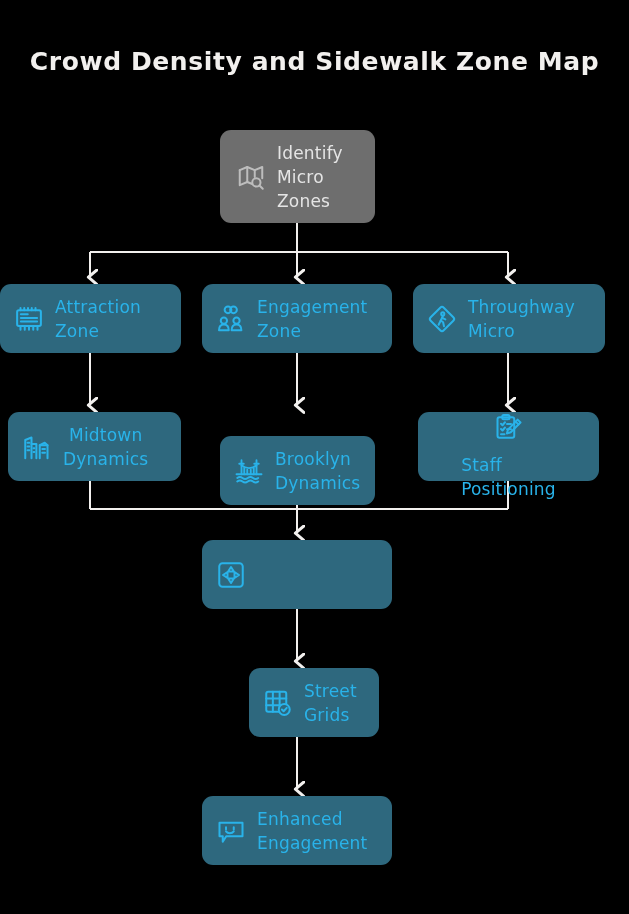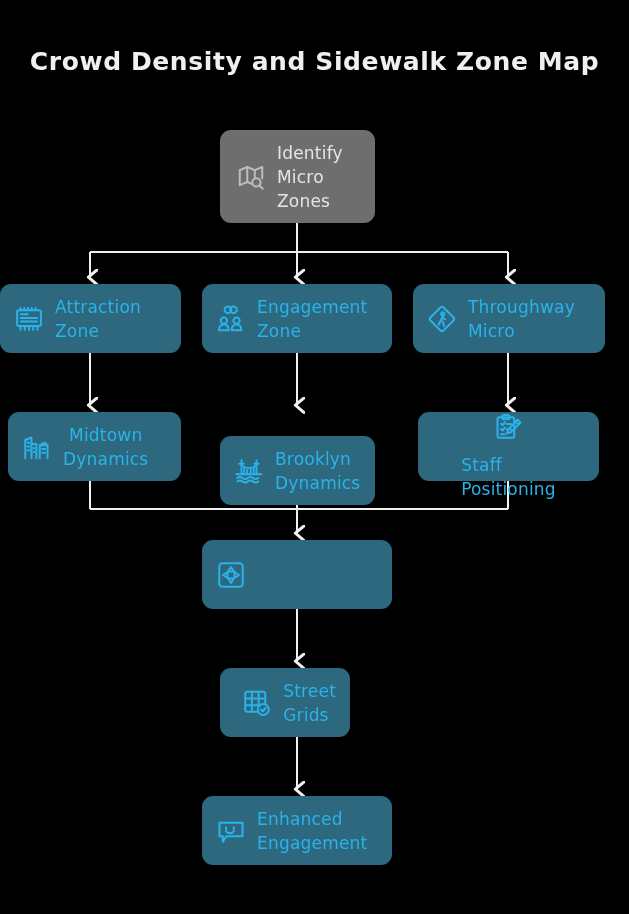--- a/index.html
+++ b/index.html
@@ -102,21 +102,21 @@
 
   
   #node-root          { left: 220px; top: 130px; width: 155px; height: 93px; }
   #node-attraction    { left: 0px;   top: 284px; width: 181px; height: 69px; }
   #node-engagement    { left: 202px; top: 284px; width: 190px; height: 69px; }
   #node-throughway    { left: 413px; top: 284px; width: 192px; height: 69px; }
   #node-midtown       { left: 8px;   top: 412px; width: 173px; height: 69px; text-align: center; }
   #node-brooklyn      { left: 220px; top: 412px; width: 155px; height: 69px; margin-top: 24px; }
   #node-staff         { left: 418px; top: 412px; width: 181px; height: 69px; flex-direction: column; }
   #node-foottraffic   { left: 202px; top: 540px; width: 190px; height: 69px; }
-  #node-streetgrids   { left: 220px; top: 668px; width: 130px; height: 69px; justify-content: flex-end; }
+  #node-streetgrids   { left: 249px; top: 668px; width: 130px; height: 69px; }
   #node-enhanced      { left: 202px; top: 796px; width: 190px; height: 69px; }
 </style>
 </head>
 <body>
 
 <div id="canvas">
 
   <div id="diagram-title">Crowd Density and Sidewalk Zone Map</div>
 
   <svg id="connectors" viewBox="0 0 629 914" width="629" height="914">

